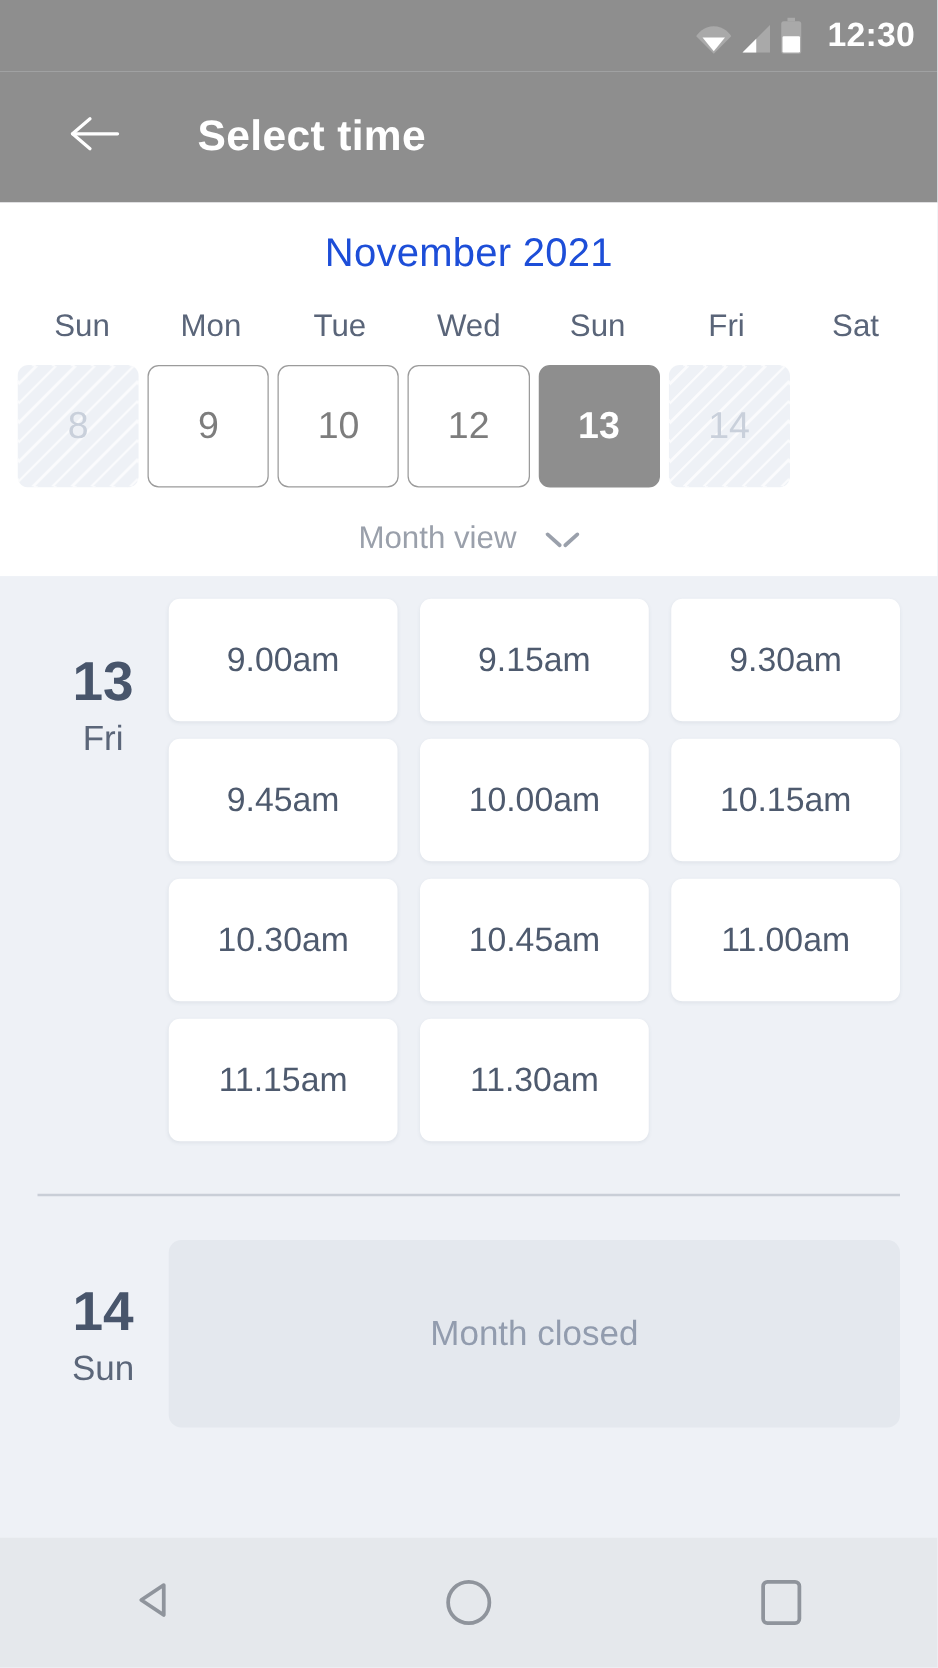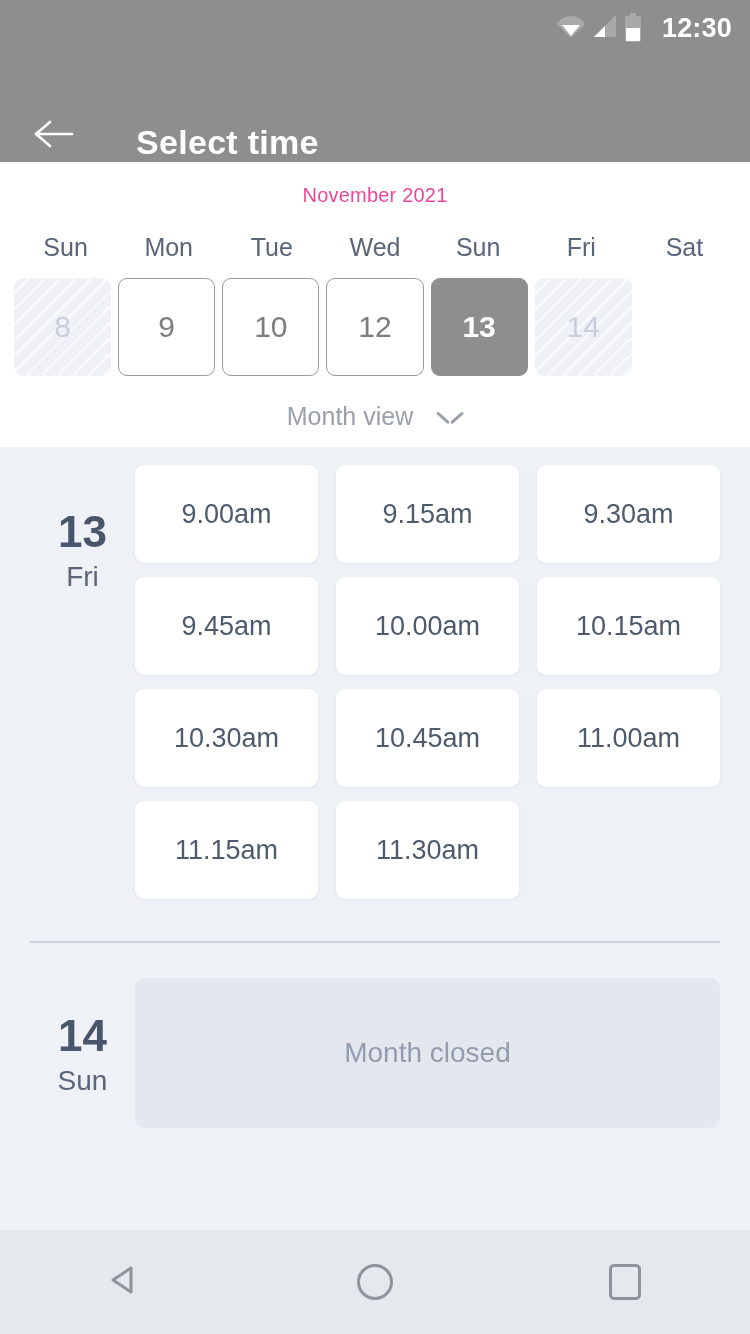--- a/index.html
+++ b/index.html
@@ -17,35 +17,35 @@
   }
 
   
   .statusbar{
     height:57px;
     background:#8e8e8e;
     display:flex; align-items:center; justify-content:flex-end;
     padding-right:18px;
     flex:0 0 auto;
   }
-  .sb-icons{ display:flex; align-items:flex-start; gap:6px; }
+  .sb-icons{ display:flex; align-items:flex-end; gap:6px; }
   .icon-wifi{ width:30px; height:26px; position:relative; }
   .icon-signal{ width:26px; height:26px; position:relative; }
   .icon-battery{ width:18px; height:30px; position:relative; }
   .sb-time{
     color:#ffffff; font-size:27px; font-weight:bold;
     margin-left:14px; letter-spacing:0.2px;
   }
 
   
   .appbar{
     height:105px;
     background:#8e8e8e;
-    display:flex; align-items:flex-end;
-    padding-left:28px;
+    display:flex; align-items:center;
+    padding-left:50px;
     flex:0 0 auto;
   }
   .back-btn{
     width:52px; height:52px;
     display:flex; align-items:center; justify-content:center;
     cursor:pointer;
   }
   .appbar-title{
     color:#ffffff;
     font-size:34px;
@@ -56,22 +56,22 @@
 
   
   .calendar{
     background:#ffffff;
     flex:0 0 auto;
     padding-top:22px;
     padding-bottom:16px;
   }
   .cal-month{
     text-align:center;
-    font-size:20px;
-    color:#ec4899;
+    font-size:32px;
+    color:#1d4ed8;
     letter-spacing:0.2px;
     margin-bottom:26px;
   }
   .cal-dow-row{
     display:grid;
     grid-template-columns:repeat(7,1fr);
     padding:0 14px;
     margin-bottom:16px;
   }
   .cal-dow{

